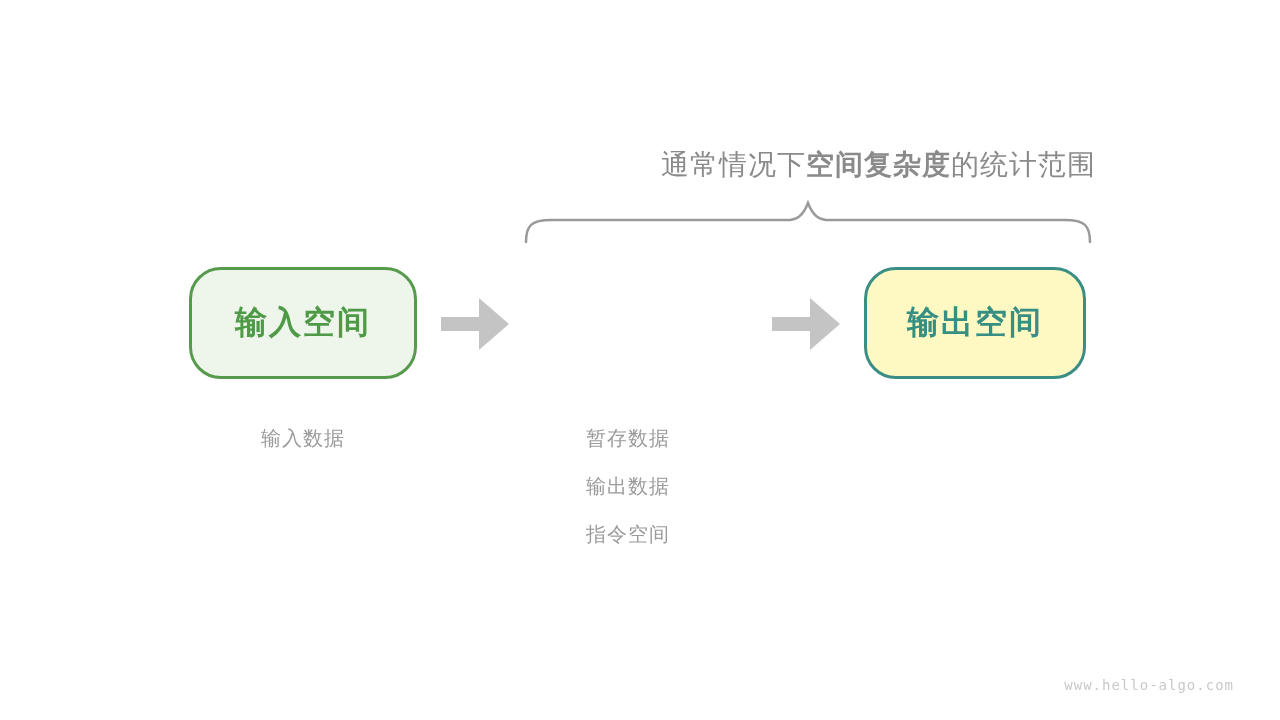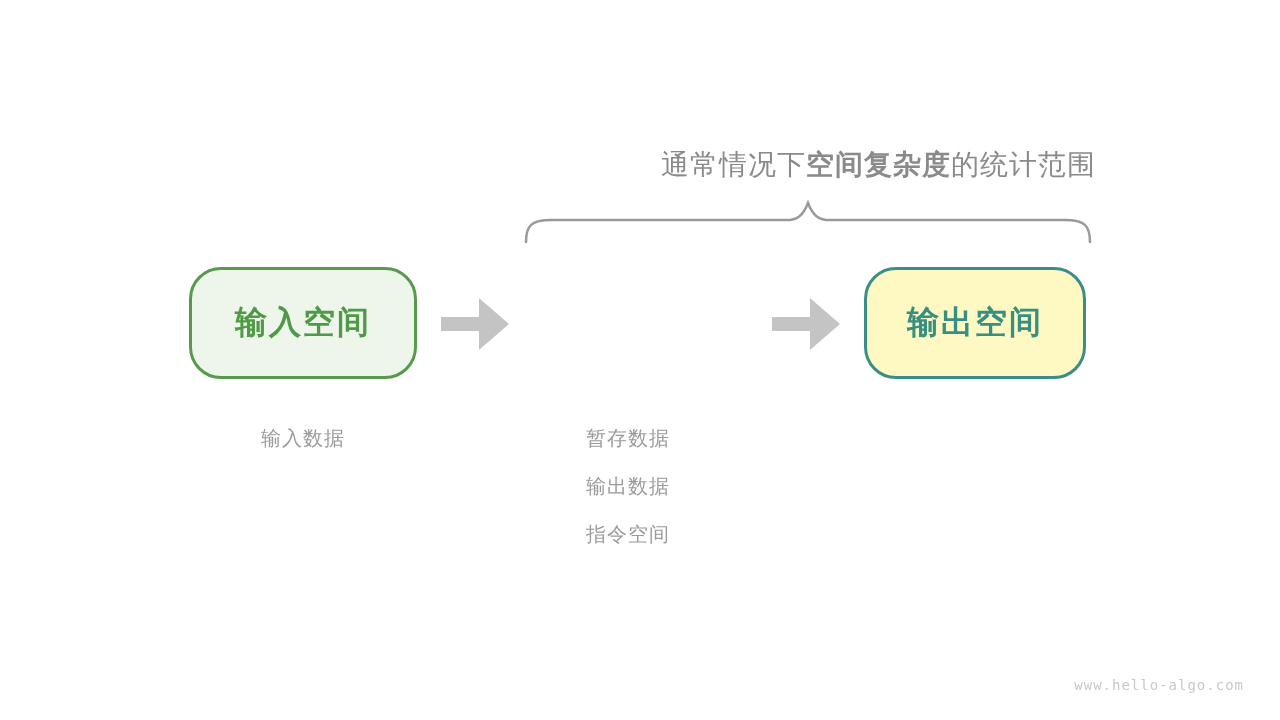--- a/index.html
+++ b/index.html
@@ -79,21 +79,21 @@
     white-space: nowrap;
   }
   .note-input  { left: 189px; width: 228px; top: 424px; line-height: 28px; text-align: center; }
   .note-temp   { left: 586px; top: 414px; line-height: 48px; text-align: right; }
   .note-output { left: 864px; width: 222px; top: 424px; line-height: 28px; text-align: center; }
 
   
   .watermark {
     position: absolute;
     top: 677px;
-    right: 36px;
+    right: 46px;
     font-family: "DejaVu Sans Mono", monospace;
     font-size: 14px;
     color: #c9c9c9;
     letter-spacing: 1px;
   }
 </style>
 </head>
 <body>
 
 <div class="canvas">

